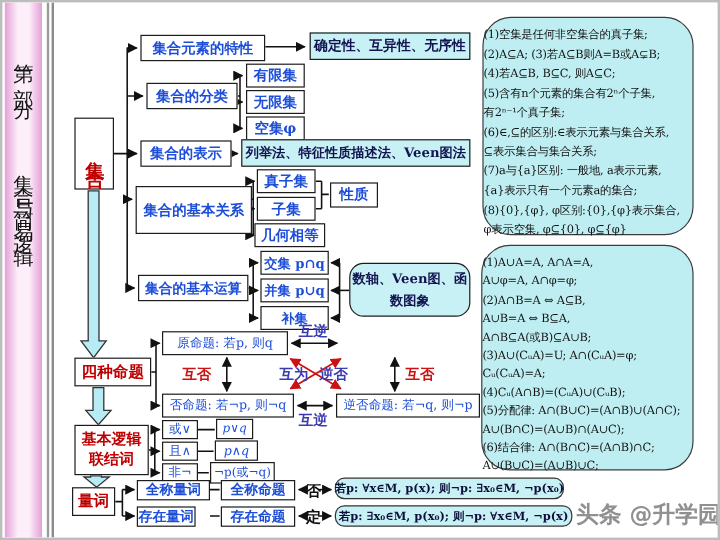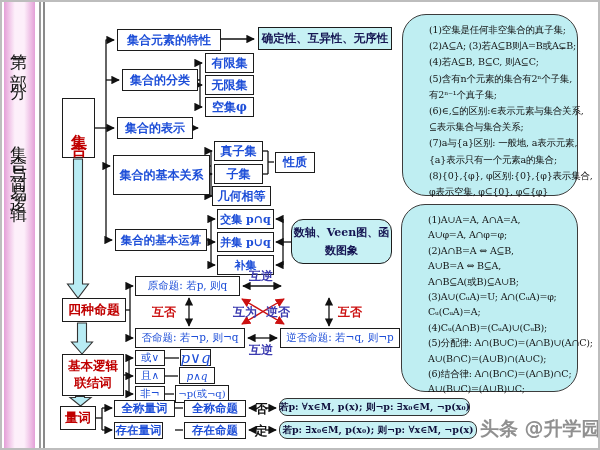--- a/index.html
+++ b/index.html
@@ -14,21 +14,21 @@
   .vtext{writing-mode:vertical-lr;text-orientation:upright;letter-spacing:10px;
          font-size:17px;color:#141414;}
   .dline{left:37px;top:0px;width:6px;height:446px;border-left:2px solid #9a9a9a;border-right:2px solid #8a8a8a;background:#fff;}
   
   .box{border:1.6px solid #1c1c1c;background:#fff;color:#1d4ed8;font-weight:bold;
        display:flex;align-items:center;justify-content:center;white-space:nowrap;
        font-size:12px;}
   .hl{background:#c7f1f4;color:#141452;}
   .round{border-radius:12px;}
   .panel{background:#bfeef2;border:1.6px solid #3c3c3c;border-radius:24px;
-         padding:7px 8px 0 26px;font-size:9.5px;letter-spacing:-0.2px;color:#121212;}
+         padding:7px 8px 0 0;font-size:9.5px;letter-spacing:-0.2px;color:#121212;}
   .nline{white-space:nowrap;}
   .red{color:#c00000;}
   .lblue{color:#3b3bb0;font-weight:bold;font-size:12px;white-space:nowrap;}
   .lred{color:#cc1111;font-weight:bold;font-size:12px;white-space:nowrap;}
   .vroot{writing-mode:vertical-lr;text-orientation:upright;letter-spacing:7px;
          font-size:16px;}
   .math{font-style:italic;}
   .qbox{background:#c7f1f4;border:1.4px solid #333;border-radius:8px;color:#0e0e3a;
         display:flex;align-items:center;justify-content:center;font-size:9.5px;
         white-space:nowrap;font-weight:bold;}
@@ -146,20 +146,21 @@
 
   <div class="abs box" style="left:115px;top:27px;width:104px;height:22px;">集合元素的特性</div>
   <div class="abs box hl" style="left:256px;top:25px;width:134px;height:23px;font-size:11.5px;">确定性、互异性、无序性</div>
 
   <div class="abs box" style="left:120px;top:67px;width:76px;height:22px;">集合的分类</div>
   <div class="abs box" style="left:203px;top:51px;width:49px;height:20px;">有限集</div>
   <div class="abs box" style="left:203px;top:73px;width:49px;height:20px;">无限集</div>
   <div class="abs box" style="left:203px;top:95px;width:49px;height:20px;">空集φ</div>
 
   <div class="abs box" style="left:115px;top:115px;width:76px;height:22px;">集合的表示</div>
+  <div class="abs box hl" style="left:199px;top:114px;width:191px;height:23px;font-size:11px;">列举法、特征性质描述法、Veen图法</div>
 
   <div class="abs box" style="left:111px;top:153px;width:97px;height:40px;">集合的基本关系</div>
   <div class="abs box" style="left:212px;top:139px;width:49px;height:20px;">真子集</div>
   <div class="abs box" style="left:212px;top:162px;width:49px;height:20px;">子集</div>
   <div class="abs box" style="left:273px;top:150px;width:40px;height:21px;">性质</div>
   <div class="abs box" style="left:210px;top:184px;width:59px;height:20px;">几何相等</div>
 
   <div class="abs box" style="left:113px;top:227px;width:92px;height:22px;font-size:11.5px;">集合的基本运算</div>
   <div class="abs box" style="left:215px;top:207px;width:57px;height:20px;font-size:11px;">交集 p∩q</div>
   <div class="abs box" style="left:215px;top:230px;width:57px;height:20px;font-size:11px;">并集 p∪q</div>
@@ -175,21 +176,21 @@
   <div class="abs lred" style="left:150px;top:302px;">互否</div>
   <div class="abs lred" style="left:336px;top:302px;">互否</div>
   <div class="abs lblue" style="left:231px;top:302px;">互为</div>
   <div class="abs lblue" style="left:264px;top:302px;">逆否</div>
 
   <div class="abs box red" style="left:60px;top:352px;width:62px;height:42px;font-size:12.5px;flex-direction:column;line-height:1.35;">
     <div>基本逻辑</div>
     <div>联结词</div>
   </div>
   <div class="abs box" style="left:133px;top:348px;width:30px;height:16px;font-size:10.5px;font-weight:normal;">或∨</div>
-  <div class="abs box math" style="left:178px;top:347px;width:31px;height:17px;font-size:15px;font-weight:normal;">p∨q</div>
+  <div class="abs box math" style="left:178px;top:347px;width:31px;height:17px;font-size:10px;font-weight:normal;">p∨q</div>
   <div class="abs box" style="left:133px;top:366px;width:30px;height:16px;font-size:10.5px;font-weight:normal;">且∧</div>
   <div class="abs box math" style="left:177px;top:365px;width:36px;height:17px;font-size:10.5px;font-weight:normal;">p∧q</div>
   <div class="abs box" style="left:133px;top:384px;width:30px;height:16px;font-size:10.5px;font-weight:normal;">非¬</div>
   <div class="abs box" style="left:173px;top:383px;width:54px;height:18px;font-size:10px;font-weight:normal;">¬p(或¬q)</div>
 
   <div class="abs box red" style="left:58px;top:404px;width:36px;height:24px;font-size:13px;">量词</div>
   <div class="abs box" style="left:112px;top:398px;width:61px;height:17px;font-size:11.5px;">全称量词</div>
   <div class="abs box" style="left:112px;top:420px;width:49px;height:17px;font-size:11.5px;">存在量词</div>
   <div class="abs box" style="left:182px;top:398px;width:62px;height:17px;font-size:11.5px;">全称命题</div>
   <div class="abs box" style="left:182px;top:420px;width:62px;height:17px;font-size:11.5px;">存在命题</div>

